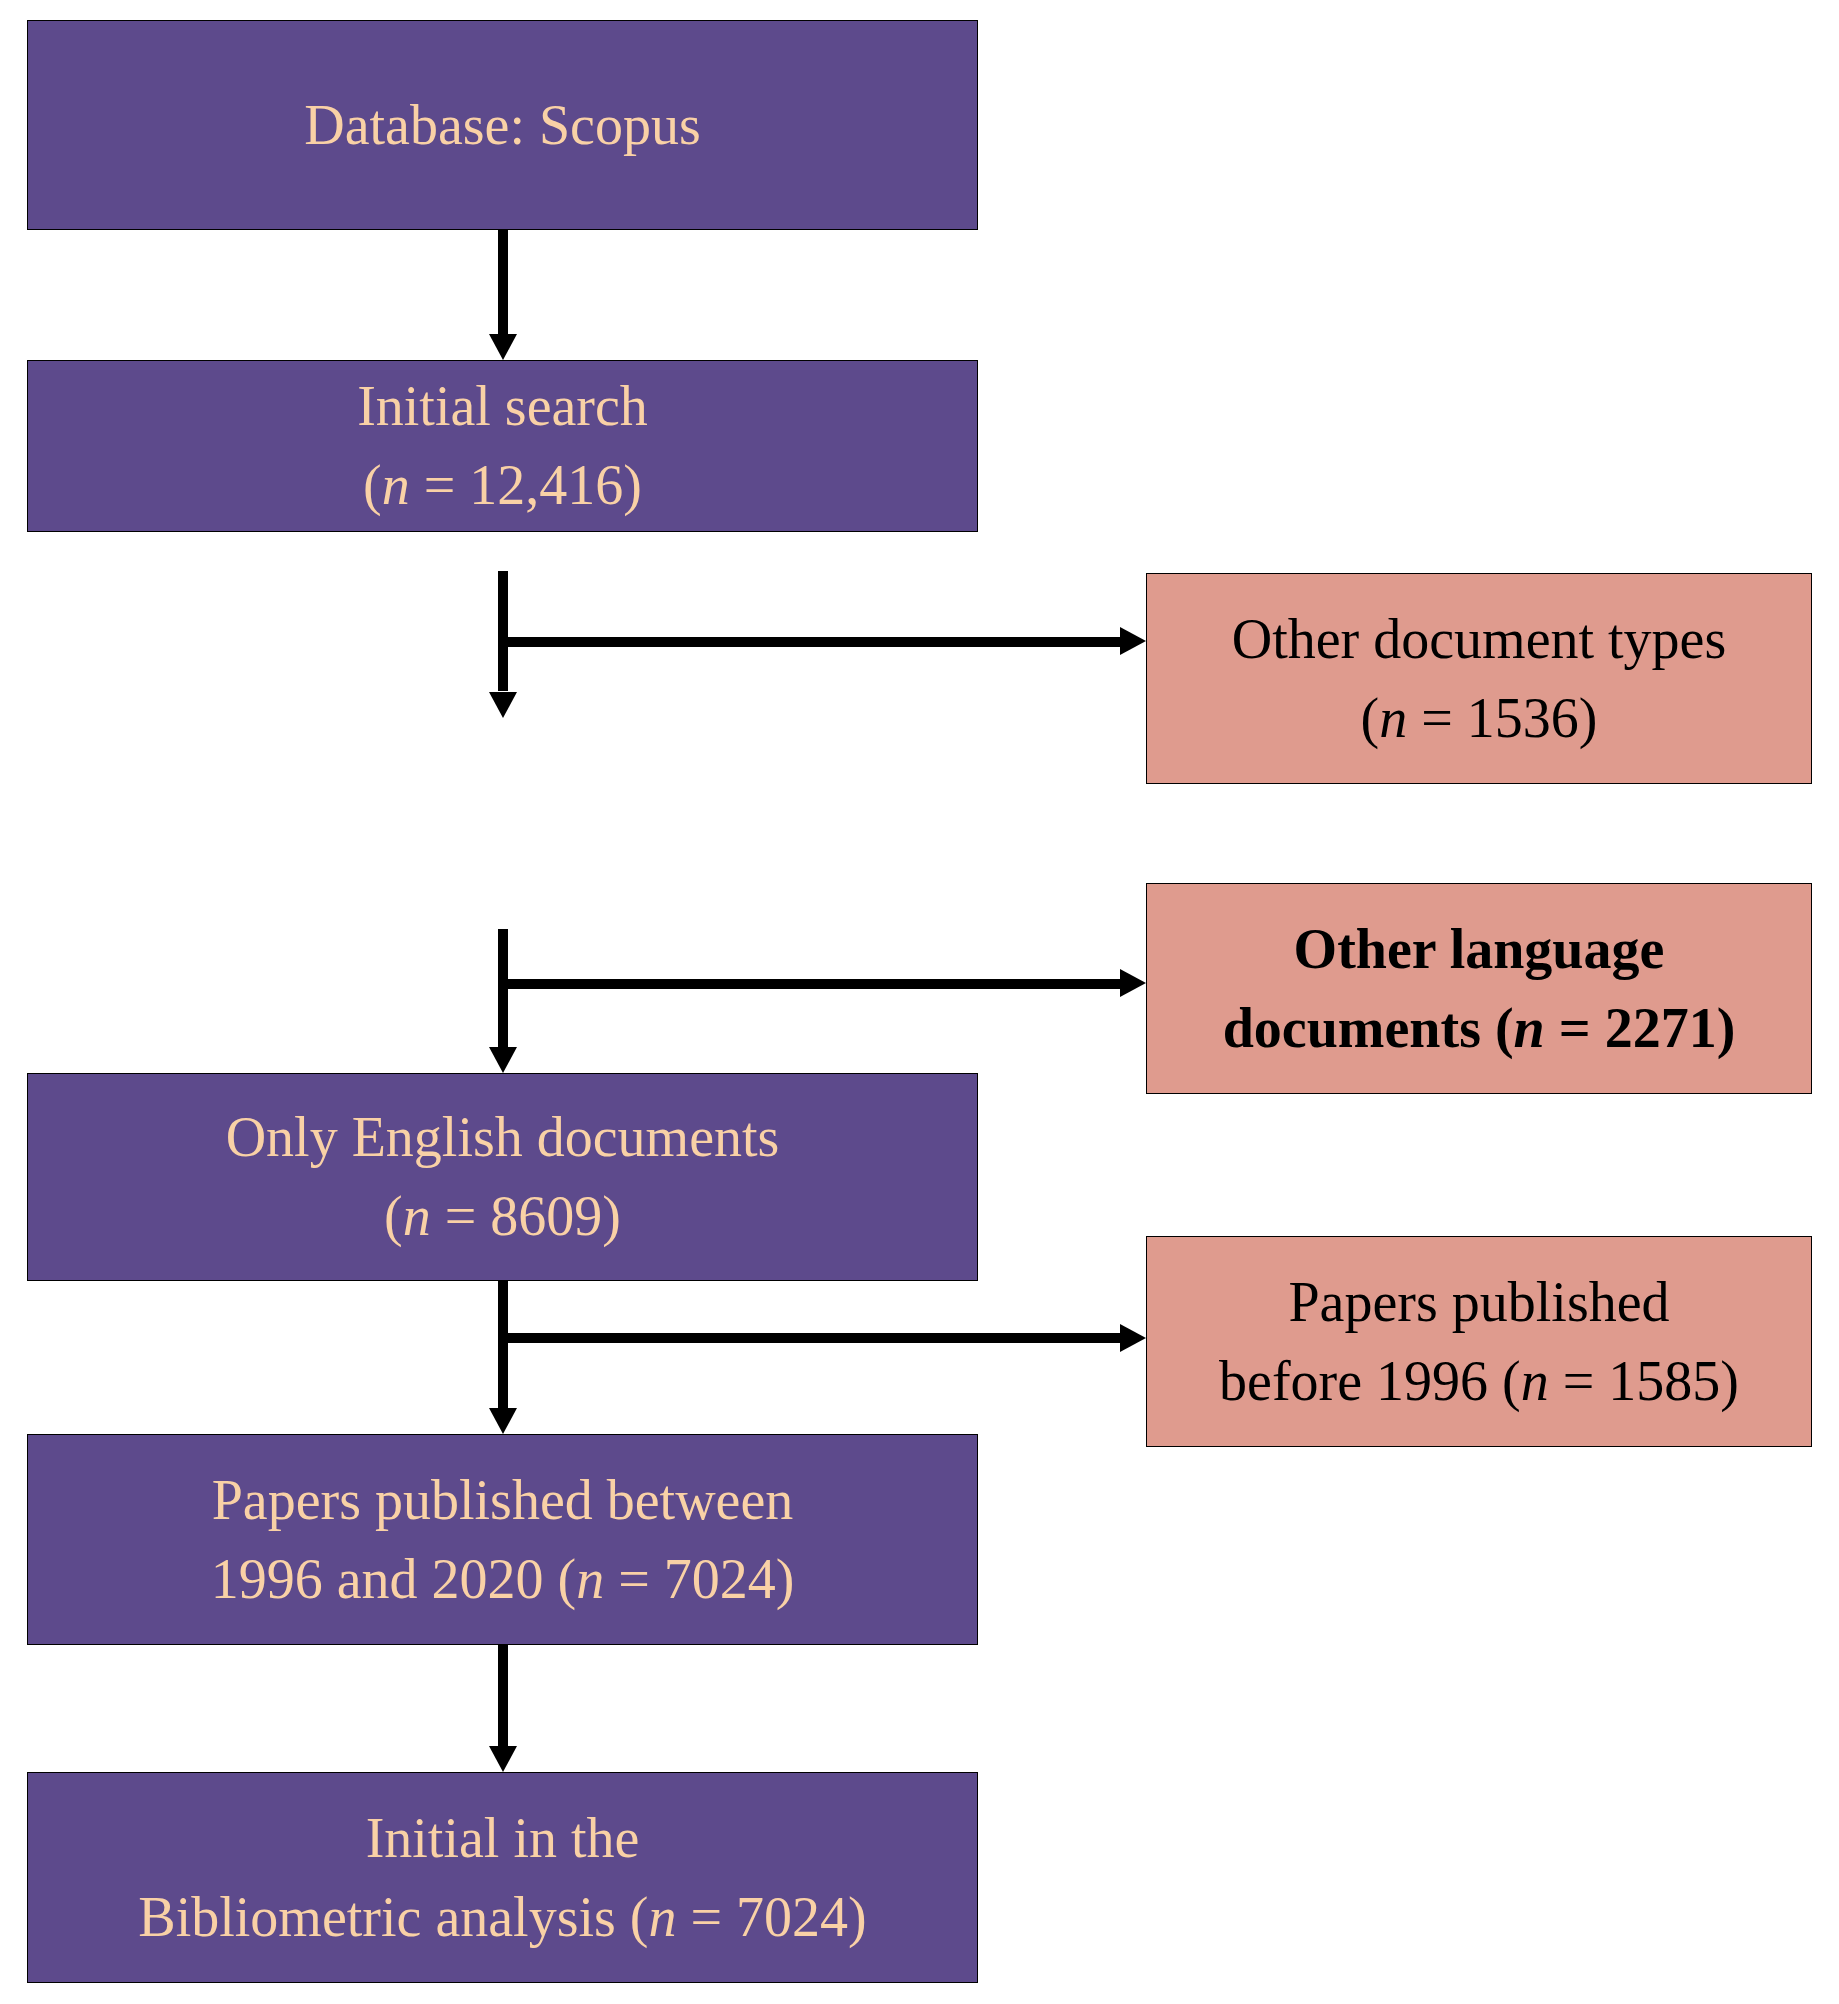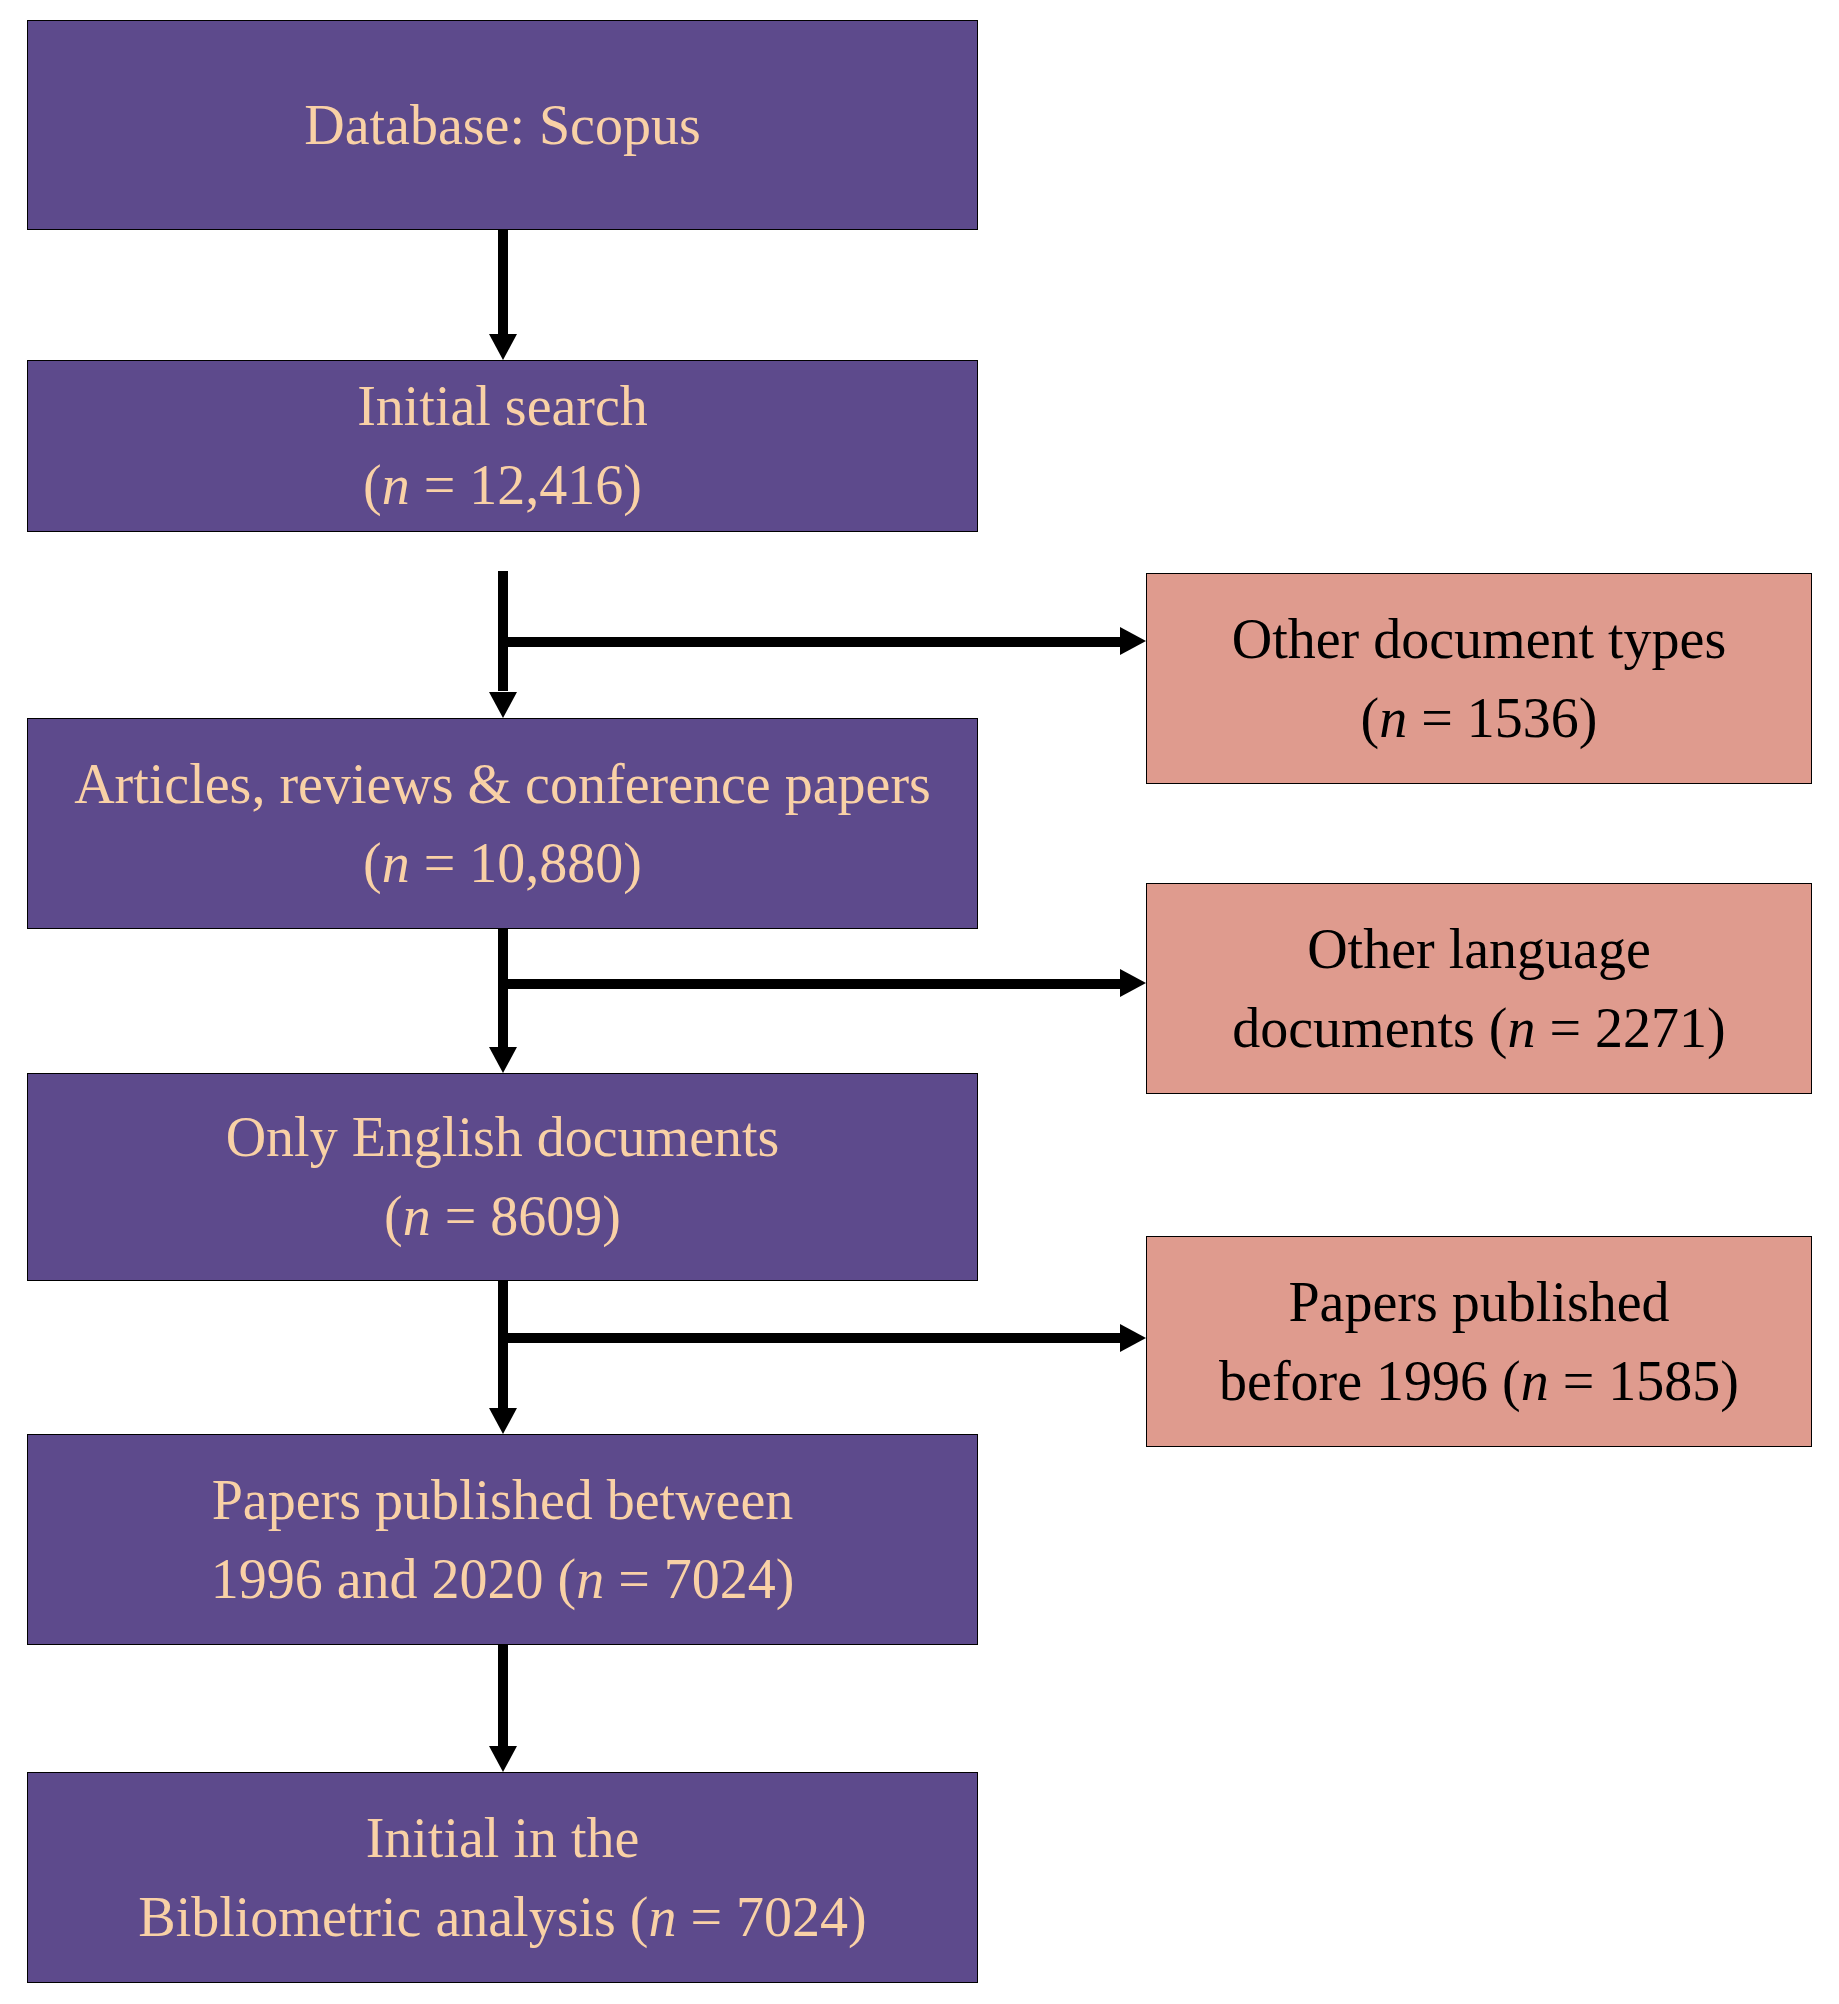--- a/index.html
+++ b/index.html
@@ -80,24 +80,20 @@
 
   <div class="pbox" style="top:20px;height:210px;">
     <div>Database: Scopus</div>
   </div>
 
   <div class="pbox" style="top:360px;height:172px;">
     <div>Initial search</div>
     <div>(<i>n</i> = 12,416)</div>
   </div>
 
-  <div class="pbox" style="top:718px;height:211px;">
-    <div>Articles, reviews &amp; conference papers</div>
-    <div>(<i>n</i> = 10,880)</div>
-  </div>
 
   <div class="pbox" style="top:1073px;height:208px;">
     <div>Only English documents</div>
     <div>(<i>n</i> = 8609)</div>
   </div>
 
   <div class="pbox" style="top:1434px;height:211px;">
     <div>Papers published between</div>
     <div>1996 and 2020 (<i>n</i> = 7024)</div>
   </div>
@@ -105,21 +101,21 @@
   <div class="pbox" style="top:1772px;height:211px;">
     <div>Initial in the</div>
     <div>Bibliometric analysis (<i>n</i> = 7024)</div>
   </div>
 
   <div class="kbox" style="top:541px;margin-top:32px;">
     <div>Other document types</div>
     <div>(<i>n</i> = 1536)</div>
   </div>
 
-  <div class="kbox" style="top:883px;">
+  <div class="kbox" style="top:883px;font-weight:bold;">
     <div>Other language</div>
     <div>documents (<i>n</i> = 2271)</div>
   </div>
 
   <div class="kbox" style="top:1236px;">
     <div>Papers published</div>
     <div>before 1996 (<i>n</i> = 1585)</div>
   </div>
 
   <div class="vshaft" style="top:230px;height:104px;"></div>

